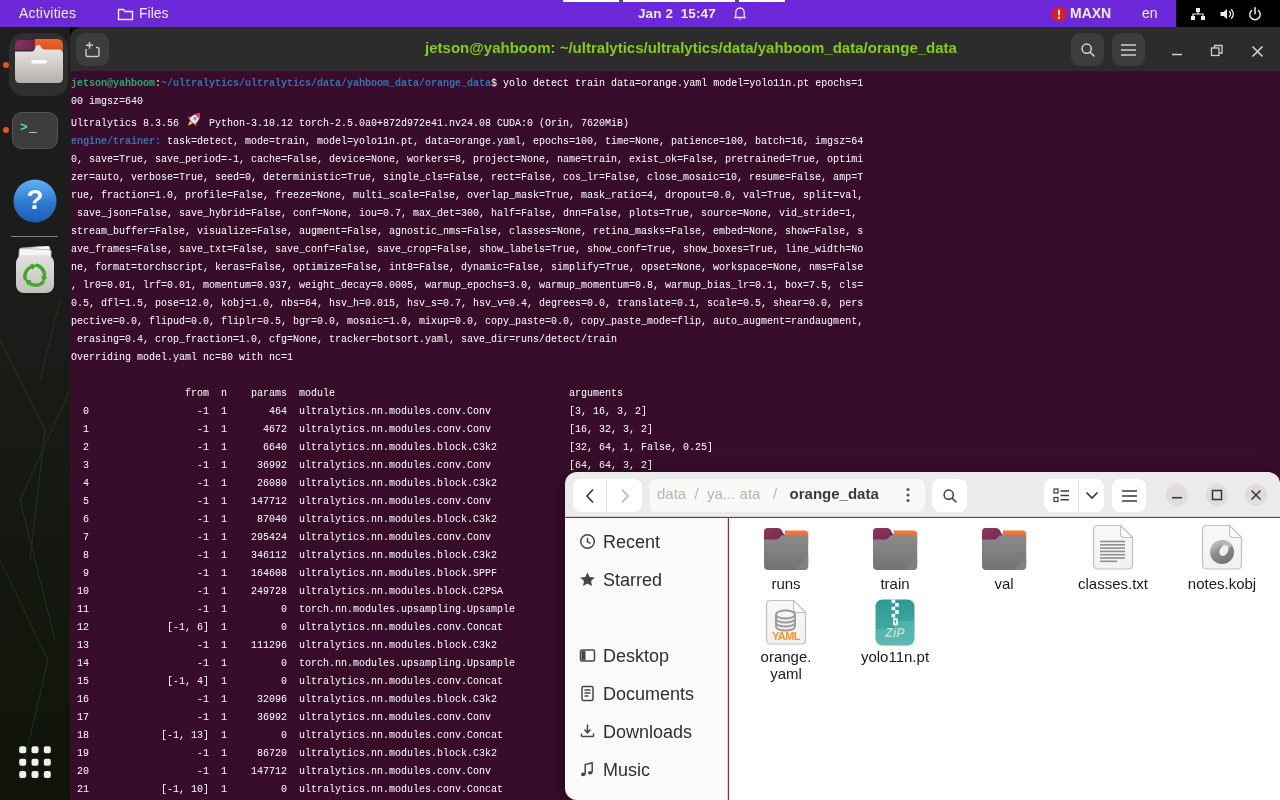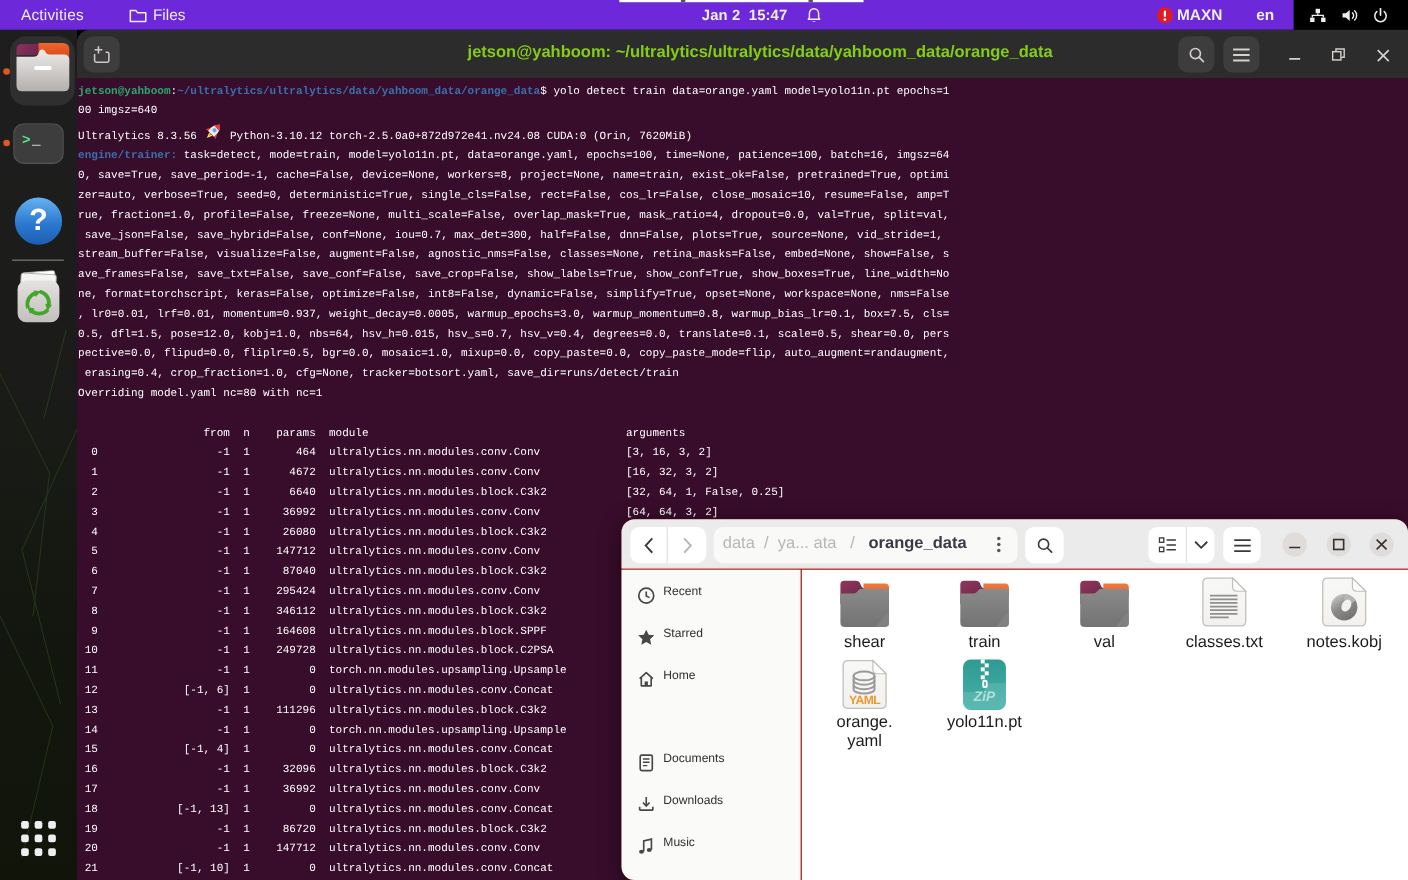--- a/index.html
+++ b/index.html
@@ -3,41 +3,41 @@
 *{margin:0;padding:0;box-sizing:border-box}
 html,body{width:1280px;height:800px;overflow:hidden;background:#000}
 #screen{position:relative;width:1280px;height:800px;font-family:"Liberation Sans",sans-serif}
 
 #wall{position:absolute;left:0;top:0;width:70px;height:800px;background:linear-gradient(180deg,#1e1e1e 0%,#1b1c1a 40%,#14170f 70%,#101409 100%)}
 #topbar{position:absolute;left:0;top:0;width:1176px;height:27px;background:#6d28d9;color:#eee;font-size:14px}
 #topbar .act{position:absolute;left:19px;top:5px;letter-spacing:.2px}
 #topbar .fname{position:absolute;left:139px;top:5px;font-weight:normal}
 #topbar .clock{position:absolute;left:638px;top:6px;white-space:nowrap;font-weight:bold;letter-spacing:.1px;font-size:13.5px}
 #topbar .maxn{position:absolute;left:1070px;top:5px;font-weight:bold}
-#topbar .en{position:absolute;left:1142px;top:5px;font-weight:bold}
+#topbar .en{position:absolute;left:1142px;top:5px;font-weight:normal}
 #whitesliver{position:absolute;left:563px;top:0;width:222px;height:2px;background:#fff;z-index:5}
 
 #term{position:absolute;left:70px;top:27px;width:1210px;height:773px;border-top-left-radius:12px;overflow:hidden;background:#380d2b}
 #termtb{position:absolute;left:0;top:0;width:100%;height:44px;background:#2c2c2c}
 #termtb .title{position:absolute;left:16px;top:12px;width:100%;text-align:center;color:#84cc16;font-weight:bold;font-size:15px}
 .tbtn{position:absolute;top:6px;width:33px;height:33px;background:#3d3d3d;border-radius:9px}
 #termbody{position:absolute;left:0;top:44px;width:100%;height:729px;padding:4px 0 0 1px;font-family:"Liberation Mono",monospace;font-size:10px;line-height:18px;color:#fff;white-space:pre}
 #termbody i{font-style:normal;font-weight:bold}
 #termbody i.g{color:#2da56e}
 #termbody i.b{color:#3a70ad}
 #termbody .rk{display:inline-block;vertical-align:-2px}
 
 .dockdot{position:absolute;width:6px;height:6px;border-radius:50%;background:#e95420}
 #dock-files-bg{position:absolute;left:9px;top:33px;width:59px;height:63px;background:#2f2f2f;border-radius:15px}
 
 #files{position:absolute;left:565px;top:472px;width:715px;height:328px;border-radius:12px 12px 0 12px;background:#b91c1c;box-shadow:0 4px 18px rgba(0,0,0,.5)}
 #fhb{position:absolute;left:0;top:0;width:100%;height:45px;background:#ebebeb;border-radius:12px 12px 0 0;border-bottom:1px solid #d5d1ce}
 .fbtn{position:absolute;top:7px;height:33px;background:#fff;border-radius:8px}
 #fside{position:absolute;left:0;top:46px;width:163px;height:282px;background:#fafaf9;border-right:1px solid #dad6d3;border-radius:0 0 0 12px}
-.srow{position:absolute;left:0;width:197px;height:38px;color:#2f2f2f;font-size:11px}
+.srow{position:absolute;left:0;width:197px;height:38px;color:#2f2f2f;font-size:18px}
 .srow .lbl{position:absolute;left:38px;top:9px}
 .srow svg{position:absolute;left:14px;top:10px}
 #fmain{position:absolute;left:164px;top:46px;width:551px;height:282px;background:#fff}
 .fitem{position:absolute;width:96px;text-align:center;color:#1a1a1a;font-size:15px}
 .fitem .lbl{margin-top:4px;line-height:17px}
 </style></head>
 <body>
 <div id="screen">
     <div id="wall">
       <svg width="70" height="800" viewBox="0 0 70 800" style="position:absolute;left:0;top:0">
@@ -313,26 +313,26 @@
             <path d="M8.5 4.8 V8.8 L11.5 10.3" fill="none" stroke="#474747" stroke-width="1.5"></path>
           </svg>
           <span class="lbl">Recent</span>
         </div>
         <div class="srow" style="top:43px">
           <svg width="17" height="17" viewBox="0 0 17 17" style="">
             <path d="M8.5 1.4 L10.7 6 L15.8 6.6 L12 10.1 L13 15.1 L8.5 12.6 L4 15.1 L5 10.1 L1.2 6.6 L6.3 6 Z" fill="#474747"></path>
           </svg>
           <span class="lbl">Starred</span>
         </div>
-        <div class="srow" style="top:81px">
+        <div class="srow" style="top:119px">
           <svg width="17" height="17" viewBox="0 0 17 17" style="">
-            <path d="M2.5 8 L8.5 2.5 L14.5 8 M4 7 V14.5 H13 V7" fill="none" stroke="#474747" stroke-width="1.5" stroke-linejoin="round"></path>
-            <rect x="7" y="10.5" width="3" height="4" fill="#474747"></rect>
-          </svg>
-          <span class="lbl">Home</span>
+            <rect x="1.5" y="3" width="14" height="11" rx="1.5" fill="none" stroke="#474747" stroke-width="1.5"></rect>
+            <rect x="2.5" y="4" width="4" height="9" fill="#474747"></rect>
+          </svg>
+          <span class="lbl">Desktop</span>
         </div>
         <div class="srow" style="top:157px">
           <svg width="17" height="17" viewBox="0 0 17 17" style="">
             <rect x="3" y="1.5" width="11" height="14" rx="1.5" fill="none" stroke="#474747" stroke-width="1.5"></rect>
             <path d="M5.5 5 H11.5 M5.5 8 H11.5 M5.5 11 H9.5" stroke="#474747" stroke-width="1.3"></path>
           </svg>
           <span class="lbl">Documents</span>
         </div>
         <div class="srow" style="top:195px">
           <svg width="17" height="17" viewBox="0 0 17 17" style="">
@@ -368,21 +368,21 @@
                   <stop offset="0" stop-color="#f07a42"></stop>
                   <stop offset="1" stop-color="#e85c20"></stop>
                 </linearGradient>
               </defs>
               <path d="M2 22 V4.5 q0 -3.5 3.5 -3.5 h10.5 q3 0 4 2.5 l0.8 2 q1 2.5 4 2.5 h3 V22 Z" fill="url(#mar)"></path>
               <path d="M23 3.5 H42.5 q3.7 0 3.7 3.7 V16 H23 Z" fill="url(#org)"></path>
               <path d="M2 36 V13.6 q0 -1.1 1.1 -1.1 H14 q1.6 0 2.7 -1.1 l2 -2 q1.1 -1.1 2.7 -1.1 H44 q2.2 0 2.2 2.2 V38.8 q0 4.2 -4.2 4.2 H6.2 q-4.2 0 -4.2 -4.2 Z" fill="url(#fg)"></path>
               <path d="M46.2 28 L34 43 H42 q4.2 0 4.2 -4.2 Z" fill="#848484" opacity="0.75"></path>
             </svg>
           </div>
-          <div class="lbl">shear</div>
+          <div class="lbl">runs</div>
         </div>
         <div class="fitem" style="left:118px;top:8px">
           <div style="height:45px;display:flex;align-items:flex-end;justify-content:center">
             <svg width="48" height="44" viewBox="0 0 48 44" style="">
               <defs>
                 <linearGradient id="fg" x1="0" y1="0" x2="0" y2="1">
                   <stop offset="0" stop-color="#8a8a8a"></stop>
                   <stop offset="1" stop-color="#737373"></stop>
                 </linearGradient>
                 <linearGradient id="mar" x1="0" y1="0" x2="0.8" y2="1">

